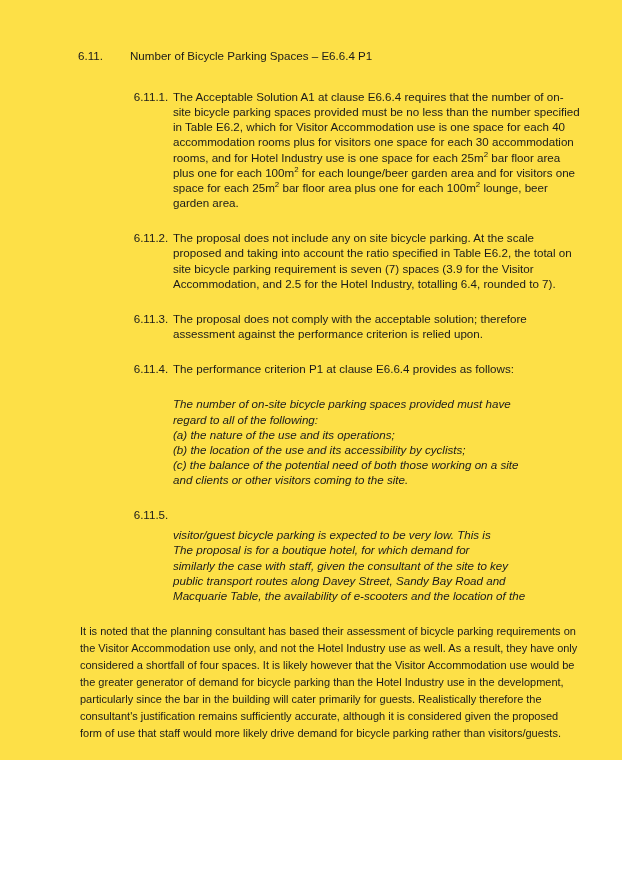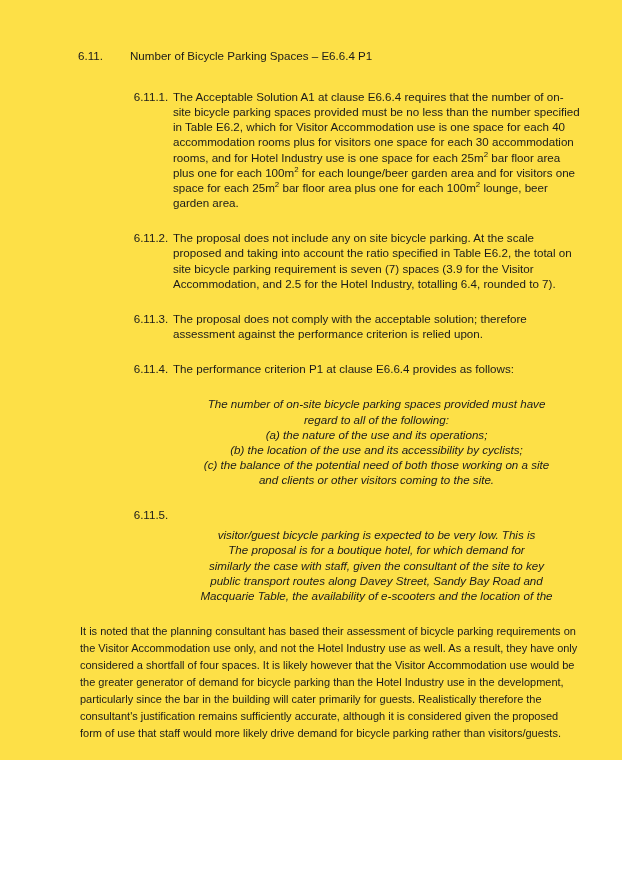--- a/index.html
+++ b/index.html
@@ -67,21 +67,20 @@
   .quote {
     margin: 0;
     padding-left: 173px;
     padding-right: 42px;
     font-style: italic;
     font-size: 11.6px;
     line-height: 15.15px;
   }
   .quote .qline {
     display: block;
-    text-align: center;
   }
 
   
   .indent-para {
     margin: 0;
     padding-left: 80px;
     padding-right: 42px;
     font-size: 11px;
     line-height: 17px;
   }

